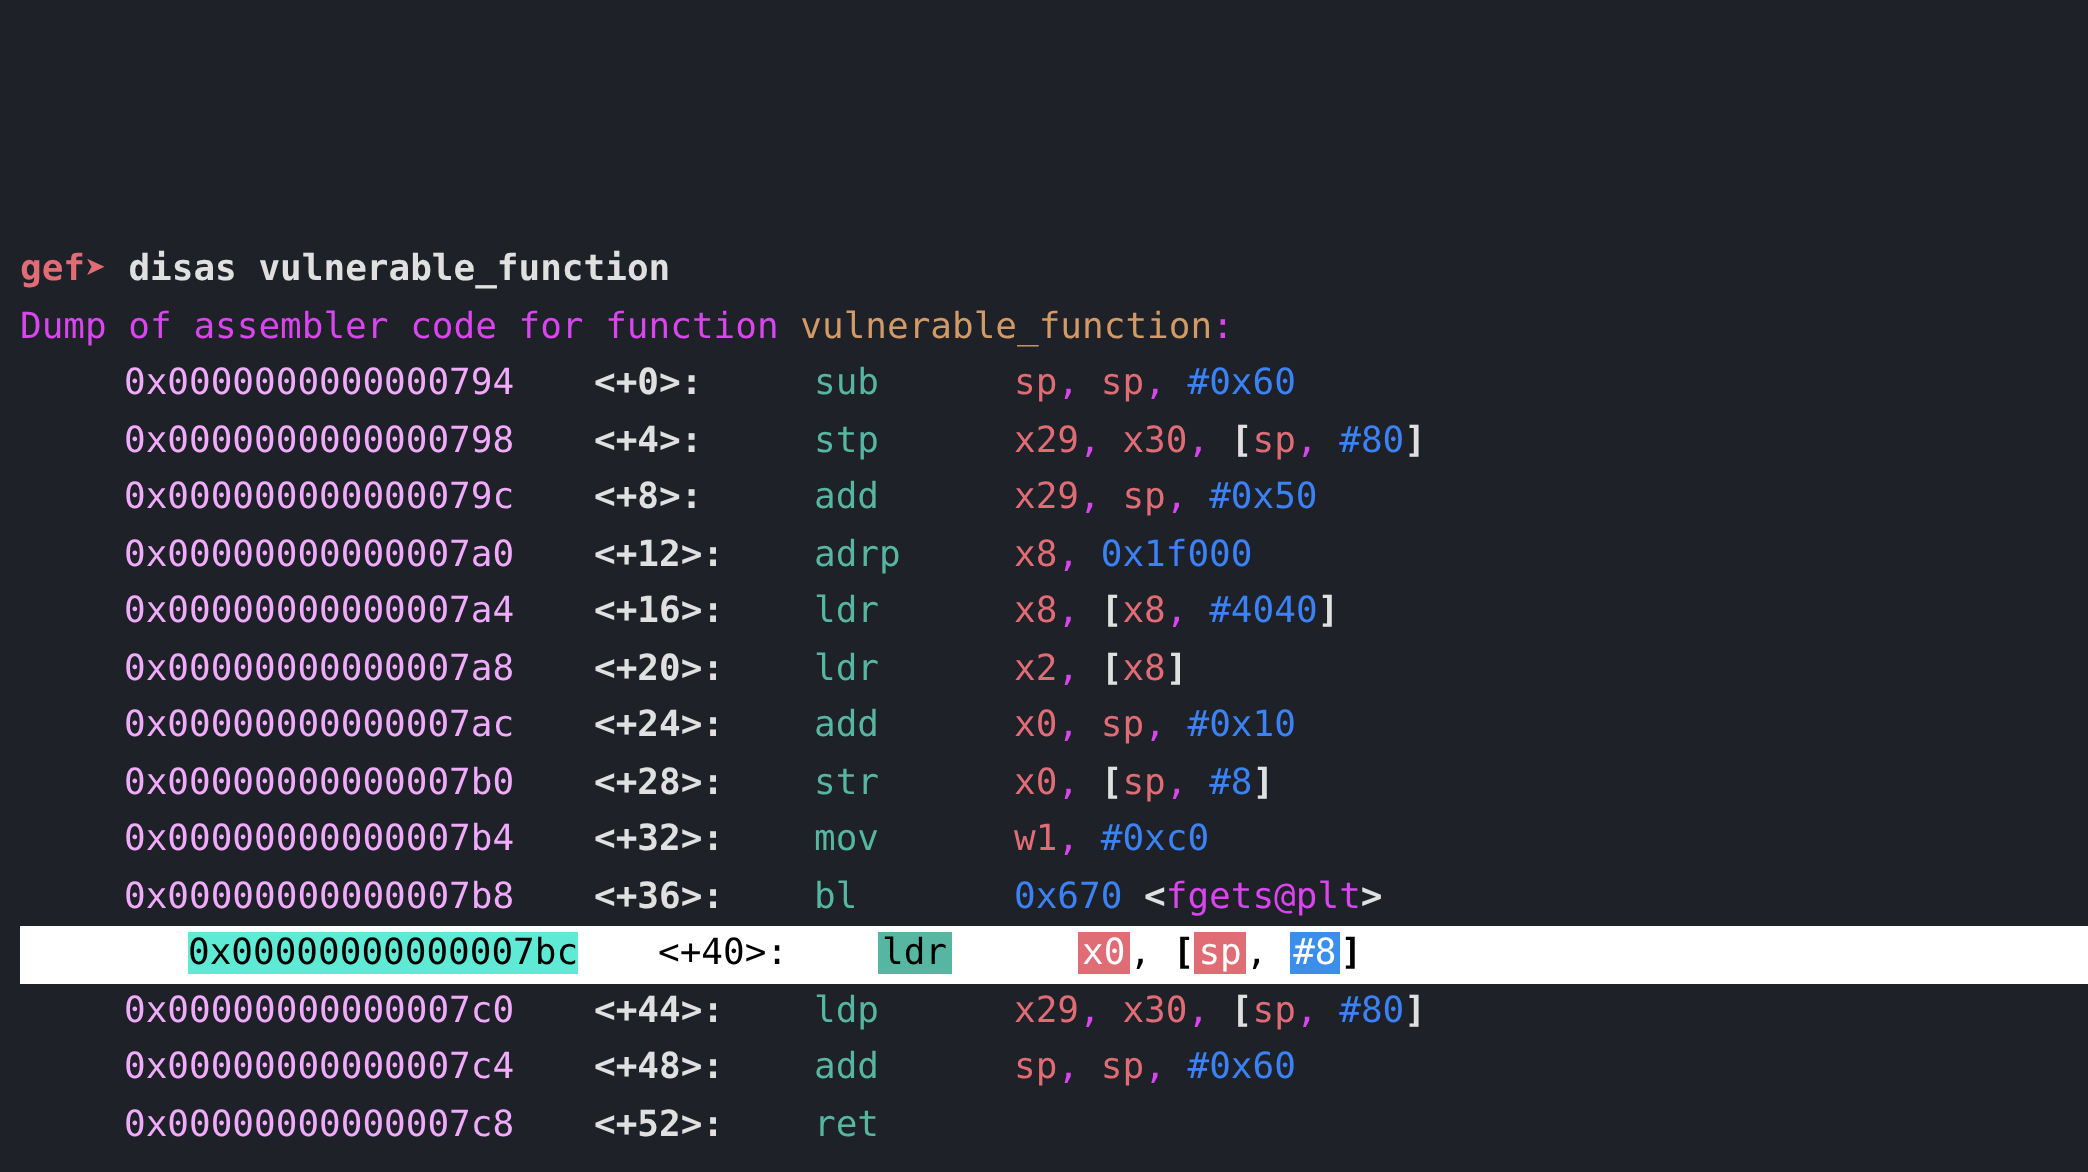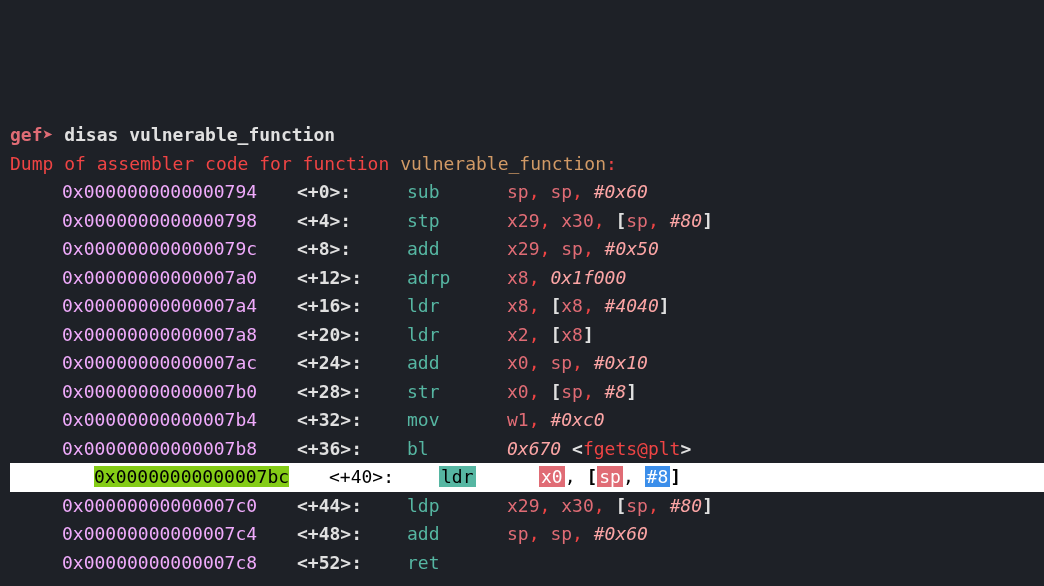--- a/index.html
+++ b/index.html
@@ -10,34 +10,34 @@
     line-height: 1.6;
     color: #e0e0e0;
     white-space: pre;
     padding: 6px 0 6px 10px;
     width: 1044px;
     height: 586px;
     overflow: hidden;
   }
   .prompt { color: #e06c75; font-weight: bold; }
   .cmd { color: #e0e0e0; font-weight: bold; }
-  .white { color: #ef4444; }
+  .white { color: #d946ef; }
   .func { color: #d19a66; }
   .addr { color: #f0abfc; }
   .offset { color: #e0e0e0; font-weight: bold; }
   .mnemonic { color: #56b6a2; }
   .reg { color: #e06c75; }
-  .num { color: #fca5a5; font-style: italic; }
+  .num { color: #3b82f6; }
   .paren { color: #e0e0e0; font-weight: bold; }
   
   .line { display: block; height: 28.5px; }
   .indent { display:inline-block; width: 52px; }
   
   .hl-line { background: #ffffff; color: #000; display: block; height: 28.5px; }
-  .hl-line .addr-sel { background: #84cc16; color: #000; }
+  .hl-line .addr-sel { background: #5eead4; color: #000; }
   .hl-line .offset { color: #000; font-weight: normal; }
   .hl-line .mnemonic-sel { background: #56b6a2; color: #000; padding: 0 2px;}
   .hl-line .reg-sel { background: #e06c75; color: #fff; padding: 0 2px;}
   .hl-line .num-sel { background: #3b8eea; color: #fff; padding: 0 2px;}
   .hl-line .paren { color: #000; }
   .hl-line .sp { color: #000; }
   .lead { display:inline-block; width:32px; }
   
   .col-addr { display:inline-block; width: 235px; }
   .col-off { display:inline-block; width: 110px; }

